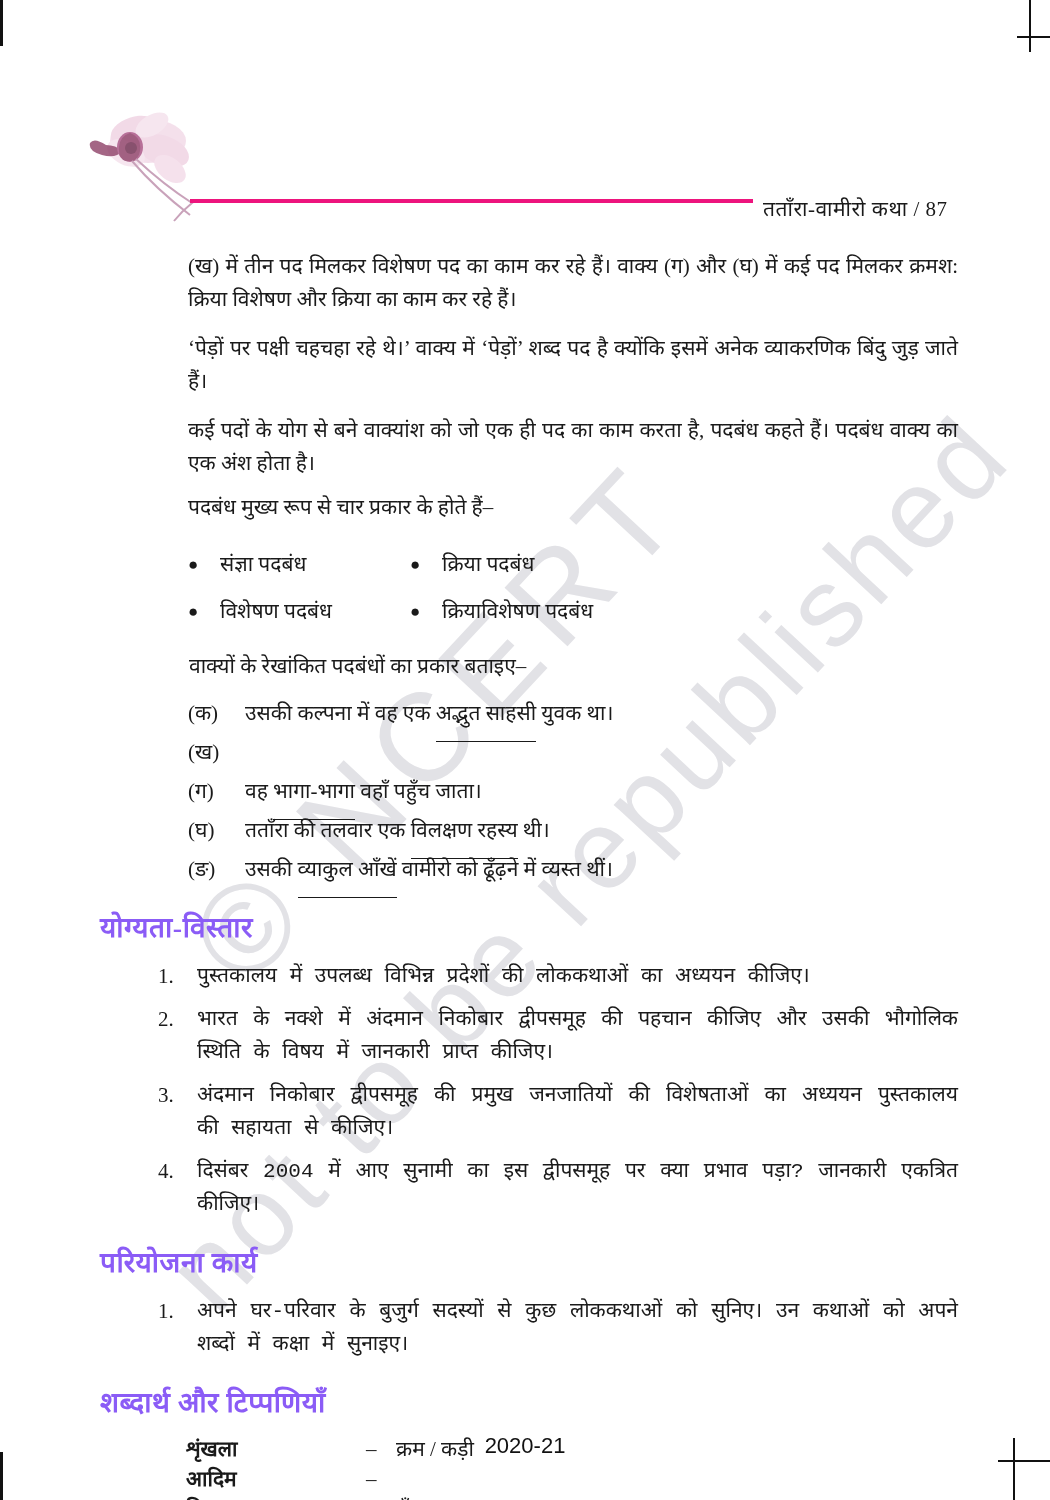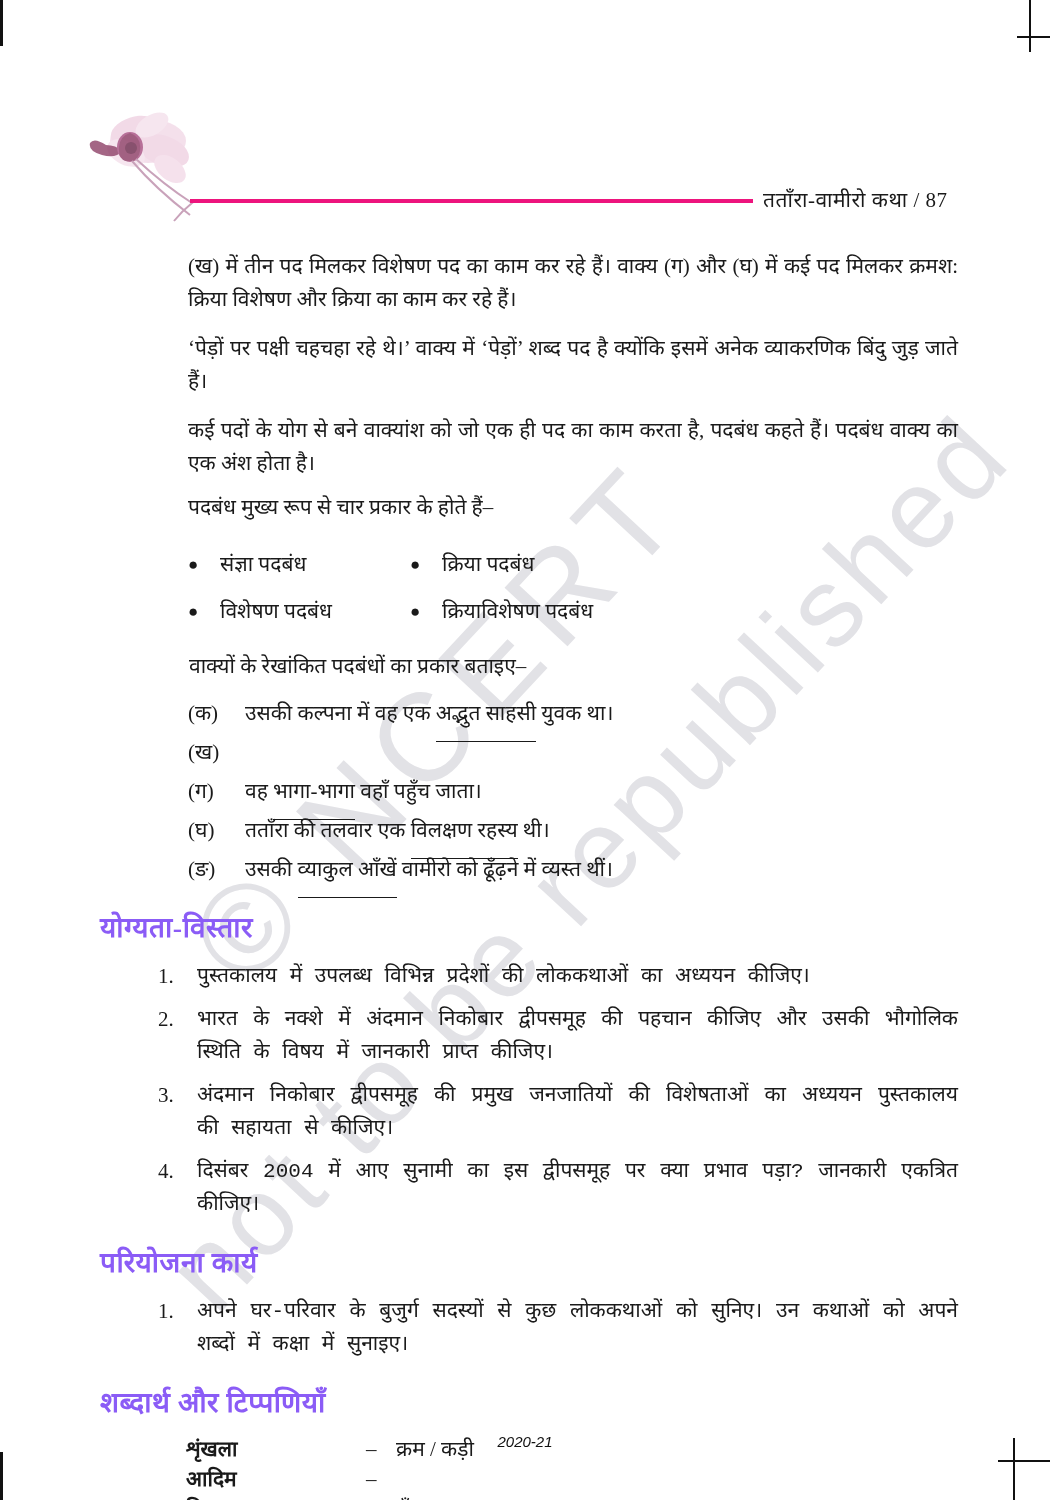--- a/index.html
+++ b/index.html
@@ -29,21 +29,21 @@
     color:#e2e2e6;
     font-family:"Liberation Sans","DejaVu Sans",sans-serif;
     white-space:nowrap;
   }
   .watermark .wm1{font-size:125px;letter-spacing:14px;}
   .watermark .wm2{font-size:112px;letter-spacing:6px;}
   
   .flower{position:absolute;left:86px;top:103px;z-index:1;}
   .rule{position:absolute;left:190px;top:199px;width:563px;height:4px;background:#ed147d;z-index:1;}
   .running-head{
-    position:absolute;left:763px;top:185px;width:260px;
+    position:absolute;left:763px;top:194px;width:260px;
     font-size:21px;letter-spacing:.5px;z-index:1;
   }
   
   .content{
     position:absolute;left:188px;top:234px;width:770px;z-index:1;
     font-size:21px;line-height:33px;text-align:justify;
   }
   .p{margin:16px 0 11px 0;}
   .types-intro{margin:6px 0 24px 0;}
   .bullets{display:grid;grid-template-columns:222px auto;margin:0 0 4px 0;}
@@ -63,21 +63,21 @@
   .num-item{display:flex;margin:0 0 10px -30px;}
   .num{flex:0 0 39px;}
   .num-text{flex:1;font-family:Liberation Mono, monospace;}
   .glossary{margin:4px 0 0 -2px;line-height:29px;}
   .gl-row{display:grid;grid-template-columns:180px 30px auto;margin:0 0 1px 0;}
   .gl-term{font-weight:bold;}
   
   .folio{
     position:absolute;left:0;top:1433px;width:1050px;text-align:center;
     font-family:"Liberation Sans","DejaVu Sans",sans-serif;
-    font-size:15px;color:#111;z-index:1;font-style:italic;
+    font-size:22px;color:#111;z-index:1;
   }
 </style>
 </head>
 <body>
 
 <div class="page">
 
   <div class="crop crop-tl-v"></div>
   <div class="crop crop-tr-v"></div>
   <div class="crop crop-tr-h"></div>

